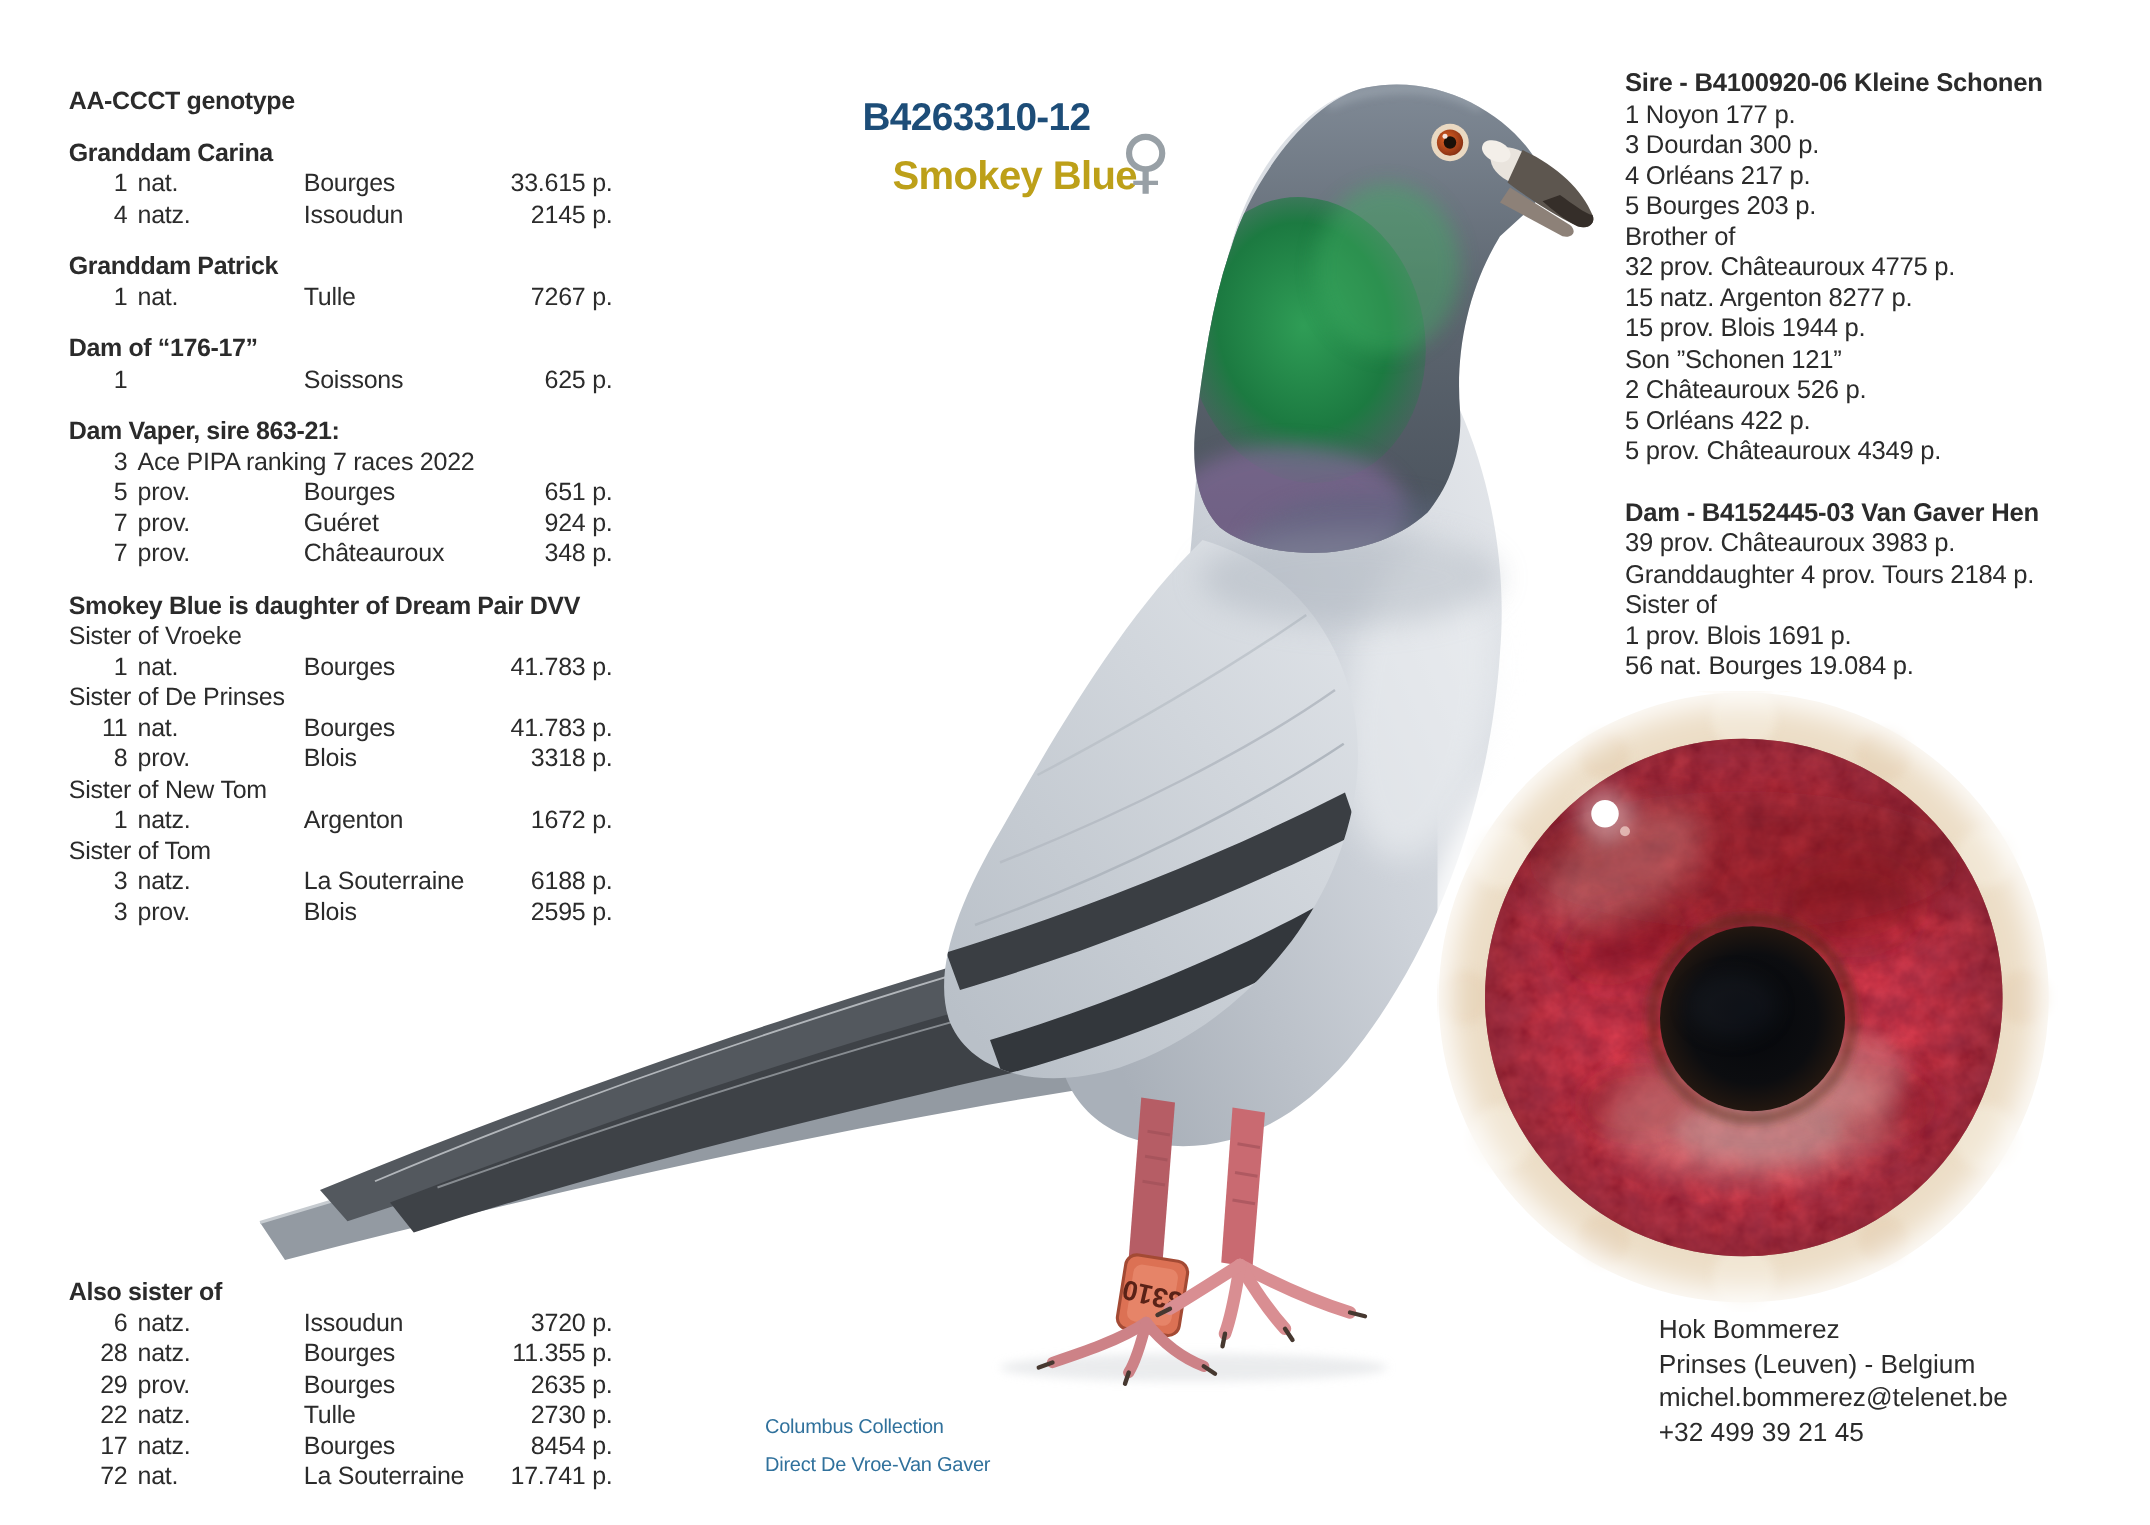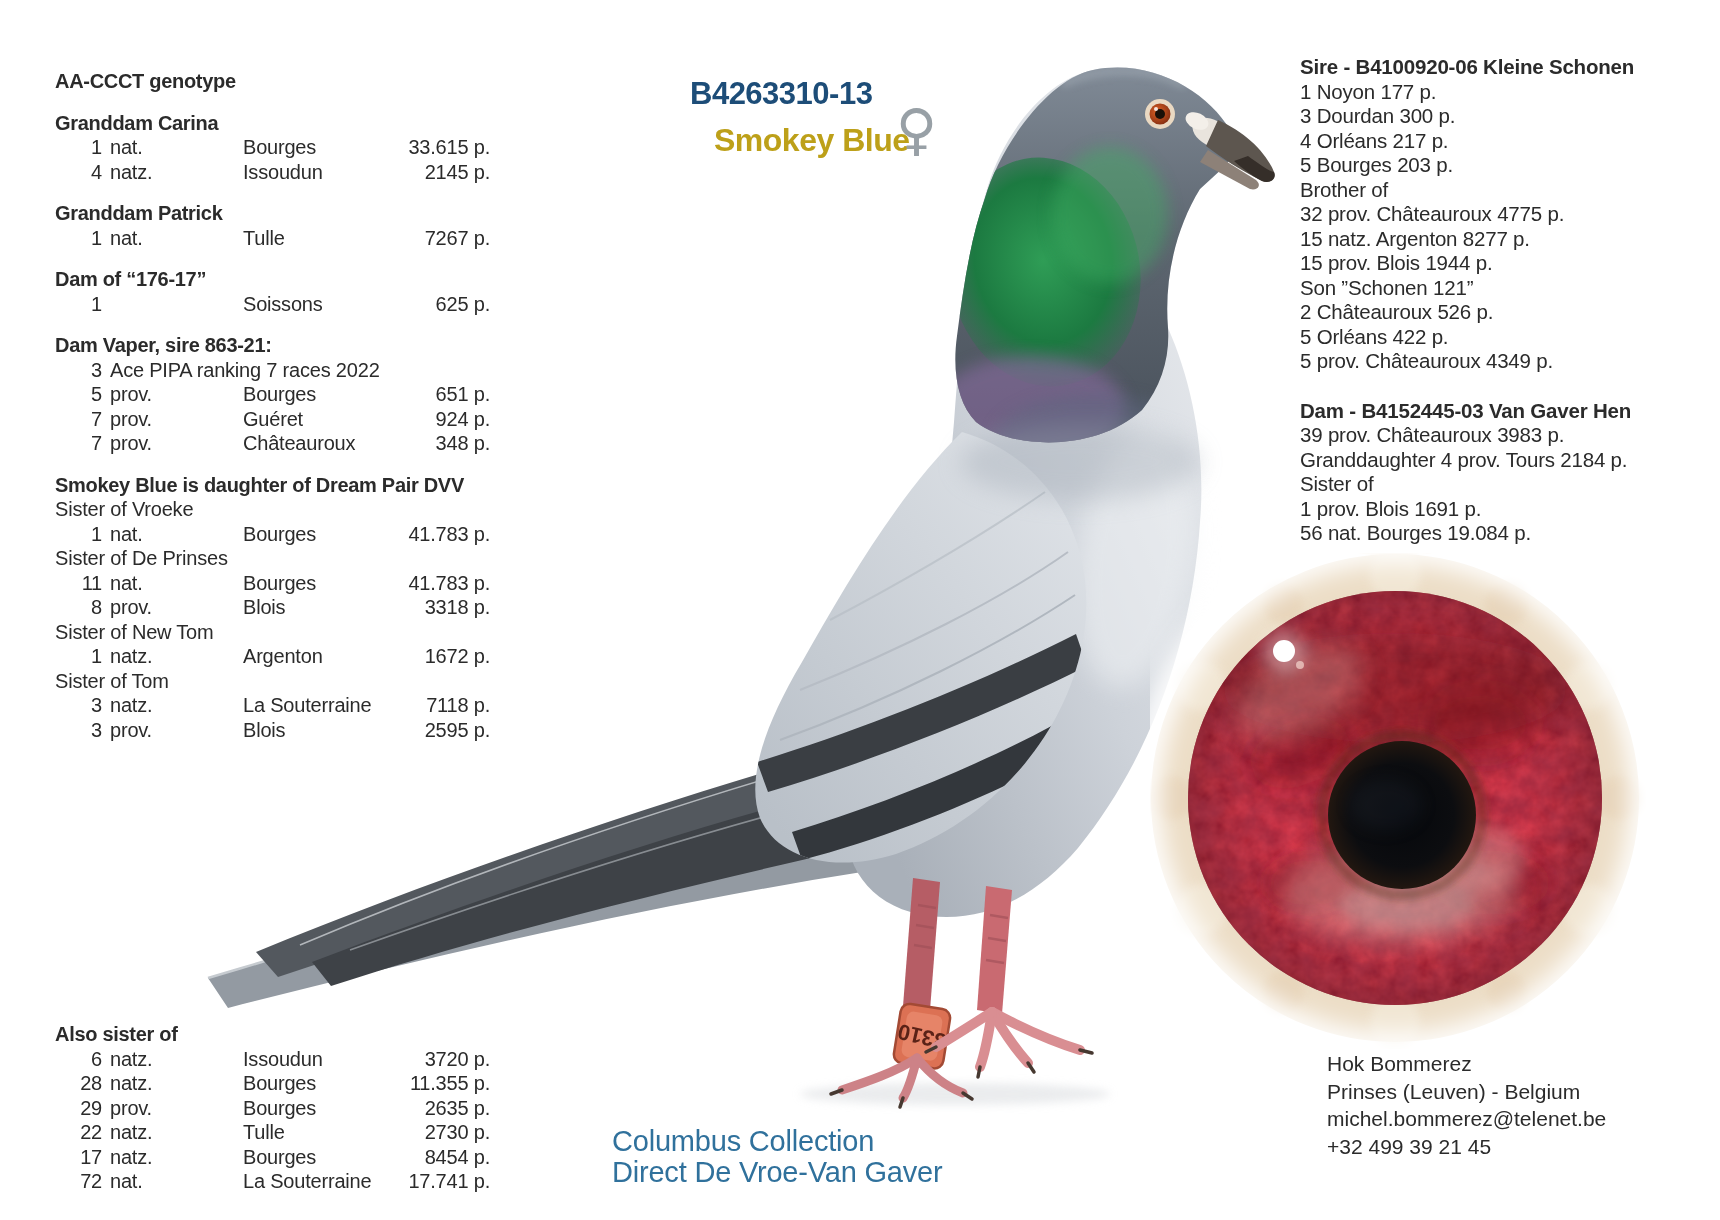--- a/index.html
+++ b/index.html
@@ -32,21 +32,21 @@
   .blk.r .pts{text-align:left;white-space:nowrap;}
 
   
   .rightcol{position:absolute;left:1300px;top:55px;width:430px;}
   .rblk{font-size:20.5px;line-height:24.5px;letter-spacing:-0.2px;white-space:nowrap;}
   .rblk.rh{font-weight:bold;}
   .rgap{height:25px;}
 
   
   .contact{position:absolute;left:1327px;top:1050px;font-size:21px;line-height:27.5px;}
-  .footer{position:absolute;left:612px;top:1126px;font-size:29px;line-height:31px;
+  .footer{position:absolute;left:612px;top:1126px;font-size:16px;line-height:31px;
           color:#30719c;letter-spacing:-0.2px;}
 </style>
 </head>
 <body>
 
 <div class="page">
 
   <svg class="bird-svg" width="1720" height="1220" viewBox="0 0 1720 1220">
     <defs>
       <linearGradient id="gBody" x1="1" y1="0.15" x2="0.15" y2="0.95">
@@ -255,21 +255,21 @@
 
     <circle cx="252" cy="262" r="80" fill="none" stroke="#4c2a16" stroke-width="8" opacity="0.5" filter="url(#eb4)"></circle>
     <circle cx="252" cy="262" r="74" fill="url(#gPupil)"></circle>
     <ellipse cx="236" cy="252" rx="36" ry="26" fill="#2e3642" opacity="0.22" filter="url(#eb8)"></ellipse>
 
     <circle cx="134" cy="98" r="22" fill="#ffffff" opacity="0.35" filter="url(#eb8)"></circle>
     <circle cx="134" cy="98" r="11" fill="#ffffff"></circle>
     <circle cx="150" cy="112" r="4" fill="#ffe9e0" opacity="0.6"></circle>
   </svg>
 
-  <div class="ringno">B4263310-13</div>
+  <div class="ringno">B4263310-12</div>
   <div class="bname">Smokey Blue</div>
   <div class="sex">♀</div>
 
   <div class="leftcol">
       <div class="blk h">AA-CCCT genotype</div>
       <div class="blk h">Granddam Carina</div>
   <div class="blk r">
     <span class="pos">1</span>
     <span class="cat">nat.</span>
     <span class="place">Bourges</span>
@@ -351,21 +351,21 @@
     <span class="pos">1</span>
     <span class="cat">natz.</span>
     <span class="place">Argenton</span>
     <span class="pts">1672 p.</span>
   </div>
 <div class="blk s">Sister of Tom</div>
   <div class="blk r">
     <span class="pos">3</span>
     <span class="cat">natz.</span>
     <span class="place">La Souterraine</span>
-    <span class="pts">7118 p.</span>
+    <span class="pts">6188 p.</span>
   </div>
 
   <div class="blk r">
     <span class="pos">3</span>
     <span class="cat">prov.</span>
     <span class="place">Blois</span>
     <span class="pts">2595 p.</span>
   </div>
 </div>
   <div class="bottomleft">

